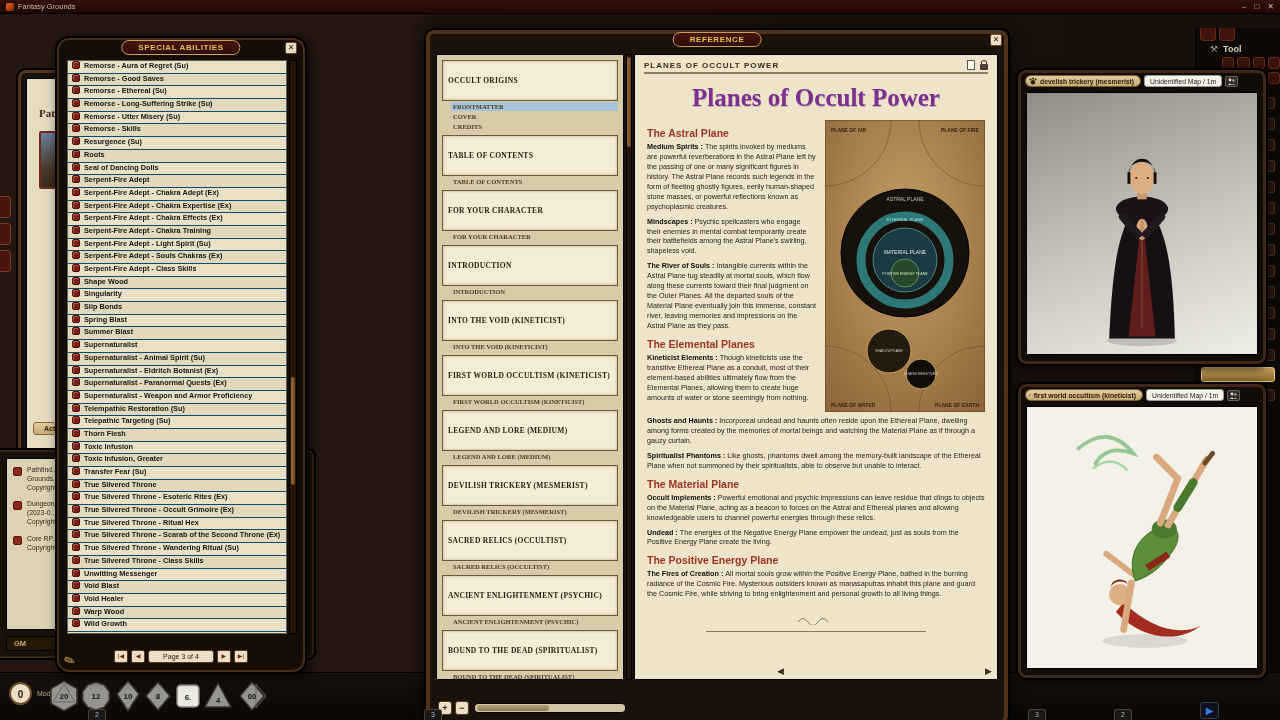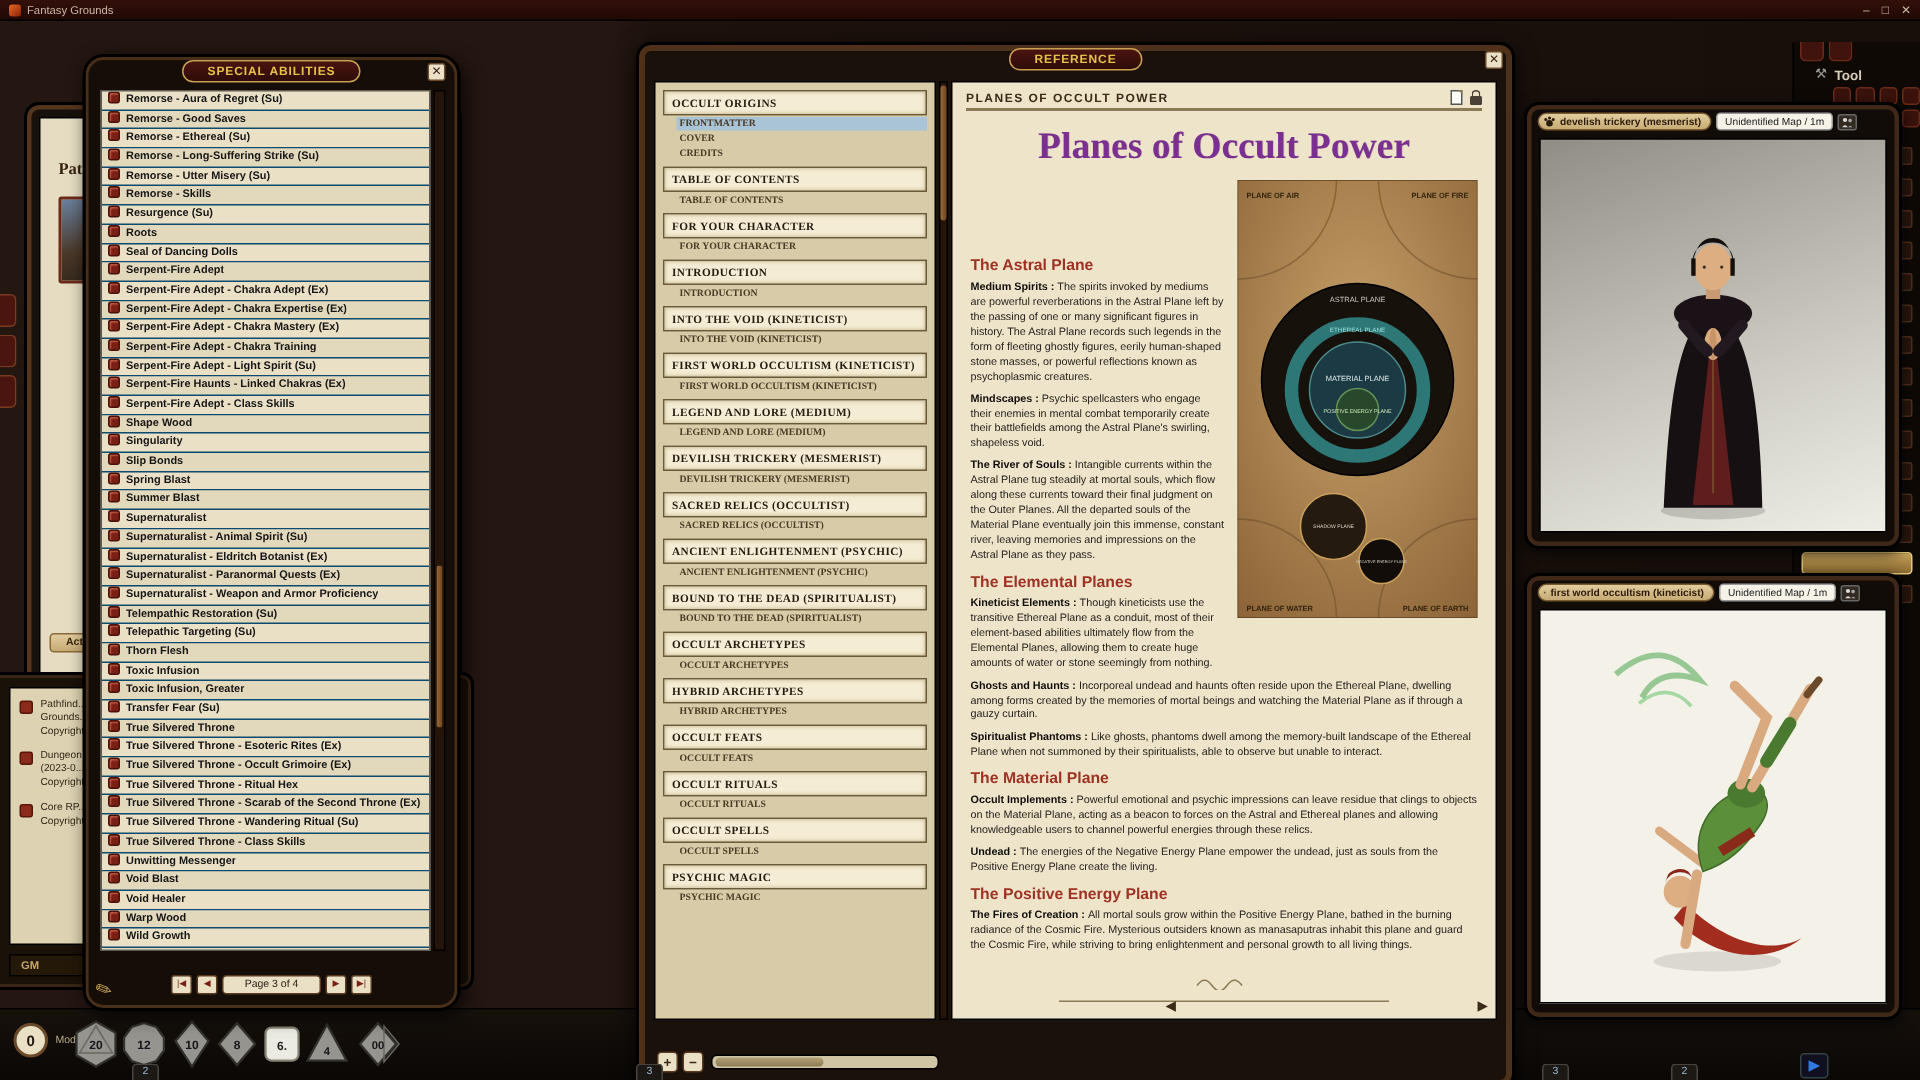--- a/index.html
+++ b/index.html
@@ -84,21 +84,21 @@
   .sa-quill { position:absolute; left:7px; bottom:4px; color:#c9a052; font-size:13px;
     transform:rotate(-25deg); cursor:pointer; }
 
   
   .ref-win { position:absolute; left:424px; top:14px; width:586px; height:698px; z-index:4;
     background:#1a110b; border:2px solid #000; border-radius:10px;
     box-shadow:inset 0 0 0 4px #4f3119, 0 4px 14px rgba(0,0,0,.8); }
   .ref-toc { position:absolute; left:10px; top:24px; width:188px; bottom:44px; background:#d8cca8;
     border:1px solid #000; overflow:hidden; padding-top:1px; }
   .toc-ch { margin:4px 5px 0 5px; background:#f4ecd4; border:1px solid #6b5a3a;
-    box-shadow:inset 0 0 3px #b8a87a; padding:3px 5px;
+    box-shadow:inset 0 0 3px #b8a87a; padding:15px 5px;
     font-family:"Liberation Serif","DejaVu Serif",serif; font-weight:bold; font-size:7.5px;
     letter-spacing:0.3px; color:#241a0e; cursor:pointer; white-space:nowrap; overflow:hidden; }
   .toc-sub { margin:1px 5px 0 14px; padding:1px 2px;
     font-family:"Liberation Serif","DejaVu Serif",serif; font-weight:bold; font-size:6.5px;
     color:#4a3a26; cursor:pointer; white-space:nowrap; overflow:hidden; }
   .toc-sub.sel { background:#a9c4d6; }
   .toc-scroll { position:absolute; left:200px; top:24px; bottom:44px; width:6px; background:#241508;
     border:1px solid #000; cursor:pointer; }
   .toc-thumb { position:absolute; left:0; right:0; top:2px; height:90px;
     background:linear-gradient(90deg,#9a6a38,#6b4522); border-radius:2px; }
@@ -114,21 +114,21 @@
   .icon-page::before { content:""; position:absolute; right:-1px; top:-1px; width:0; height:0;
     border-left:3px solid transparent; border-top:3px solid #8a7a55; }
   .icon-lock { width:8px; height:6px; background:#4a4038; border-radius:1px; position:relative; margin-top:4px; }
   .icon-lock::before { content:""; position:absolute; left:1px; top:-4px; width:4px; height:4px;
     border:1.5px solid #4a4038; border-bottom:none; border-radius:3px 3px 0 0; }
   .page-body { padding:4px 12px 0; }
   .doc-title { text-align:center; font-family:"Liberation Serif","DejaVu Serif",serif;
     font-weight:bold; font-size:25px; color:#7b2f91; margin:6px 0 8px;
     text-shadow:0.5px 0.5px 0 rgba(60,20,80,.25); }
   .doc-row { display:flex; gap:9px; }
-  .doc-left { flex:1; min-width:0;margin-top:44px; }
+  .doc-left { flex:1; min-width:0; }
   .doc-diagram { width:160px; flex:none; }
   .sec-h { font-weight:bold; font-size:10.5px; color:#9e3223; margin:7px 0 3px; }
   .sec-p { font-size:7.2px; line-height:1.38; color:#26221c; margin:0 0 5px; }
   .sec-p b { color:#0f0d0a; }
   .doc-div { margin:12px auto 0; width:65%; text-align:center; color:#8a7a55; }
   .doc-div .line { border-top:1px solid #8a7a55; margin-top:2px; }
   .prev-arrow { position:absolute; left:142px; bottom:3px; color:#3a2a18; font-size:9px; cursor:pointer; }
   .next-arrow { position:absolute; right:5px; bottom:3px; color:#3a2a18; font-size:9px; cursor:pointer; }
 
   .ref-zoom { position:absolute; bottom:9px; width:14px; height:14px; background:#e9e0c6;
@@ -302,33 +302,33 @@
         <div class="sa-row">
           <span class="sa-ico"></span>
           <span class="sa-label">Serpent-Fire Adept - Chakra Adept (Ex)</span>
         </div>
         <div class="sa-row">
           <span class="sa-ico"></span>
           <span class="sa-label">Serpent-Fire Adept - Chakra Expertise (Ex)</span>
         </div>
         <div class="sa-row">
           <span class="sa-ico"></span>
-          <span class="sa-label">Serpent-Fire Adept - Chakra Mastery (Ex)</span>
+          <span class="sa-label">Serpent-Fire Adept - Chakra Effects (Ex)</span>
         </div>
         <div class="sa-row">
           <span class="sa-ico"></span>
           <span class="sa-label">Serpent-Fire Adept - Chakra Training</span>
         </div>
         <div class="sa-row">
           <span class="sa-ico"></span>
           <span class="sa-label">Serpent-Fire Adept - Light Spirit (Su)</span>
         </div>
         <div class="sa-row">
           <span class="sa-ico"></span>
-          <span class="sa-label">Serpent-Fire Haunts - Linked Chakras (Ex)</span>
+          <span class="sa-label">Serpent-Fire Adept - Souls Chakras (Ex)</span>
         </div>
         <div class="sa-row">
           <span class="sa-ico"></span>
           <span class="sa-label">Serpent-Fire Adept - Class Skills</span>
         </div>
         <div class="sa-row">
           <span class="sa-ico"></span>
           <span class="sa-label">Shape Wood</span>
         </div>
         <div class="sa-row">

